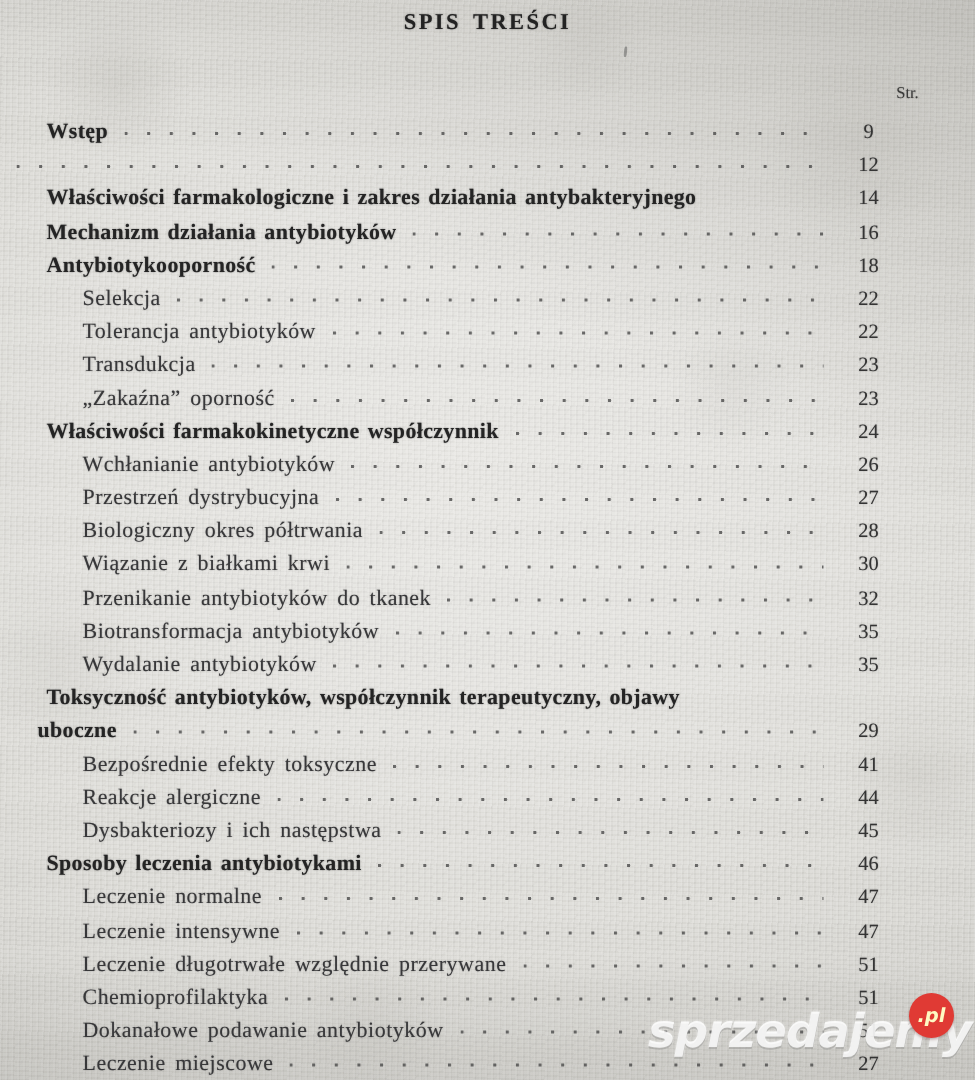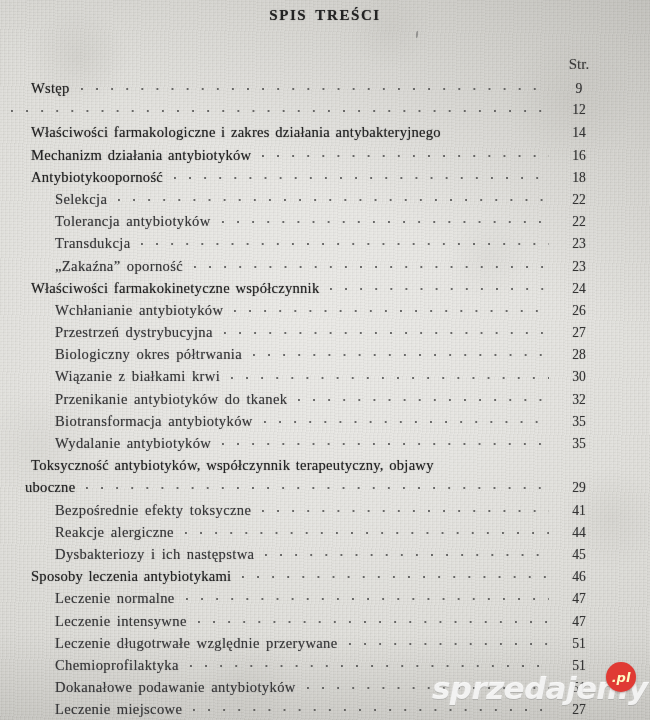--- a/index.html
+++ b/index.html
@@ -81,24 +81,24 @@
     font-weight: bold;
     font-size: 15px;
     letter-spacing: 1.6px;
     word-spacing: 3px;
     color: #232323;
     text-shadow: 0 0 1.1px rgba(40,40,40,.55);
   }
 
   #str-head {
     top: 56px;
-    left: 556px;
+    left: 582px;
     width: 46px;
     text-align: center;
-    font-size: 15px;
+    font-size: 11px;
     color: #3b3b3a;
     text-shadow: 0 0 1px rgba(60,60,60,.4);
   }
 
   
   #toc {
     position: absolute;
     top: 80px;
     left: 0;
     width: 650px;
@@ -110,21 +110,21 @@
     align-items: baseline;
   }
   .label {
     font-size: 14.6px;
     white-space: nowrap;
     color: #303030;
     text-shadow: 0 0 .9px rgba(55,55,55,.5);
   }
   .lvl0 > .label {
     margin-left: 31px;
-    font-weight: normal;
+    font-weight: bold;
     letter-spacing: .25px;
     word-spacing: 1.6px;
     color: #242424;
     text-shadow: 0 0 1.05px rgba(40,40,40,.6);
   }
   .lvl1 > .label {
     margin-left: 55px;
     font-weight: normal;
     letter-spacing: .35px;
     word-spacing: 2.3px;

